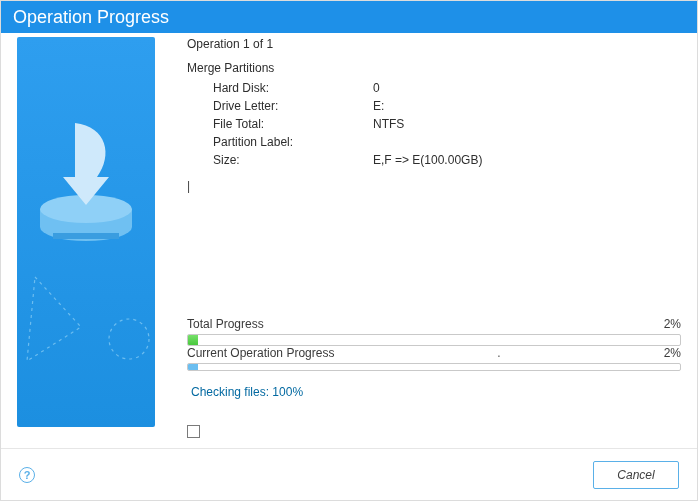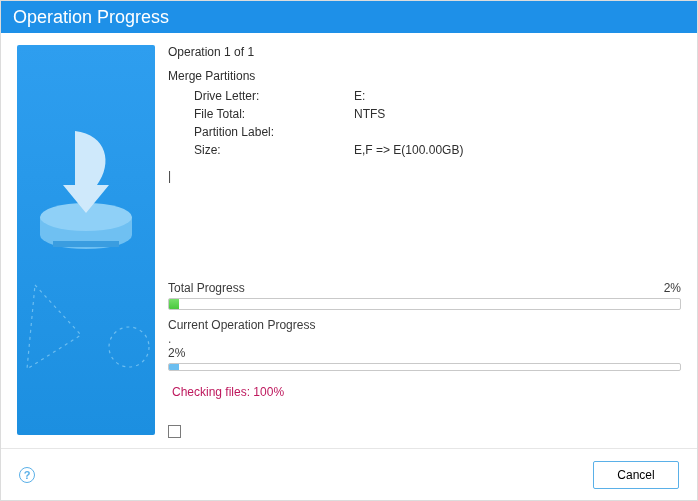--- a/index.html
+++ b/index.html
@@ -1,42 +1,42 @@
 <!DOCTYPE html>
 <html><head>
 <meta charset="utf-8">
 <style>
 * { margin: 0; padding: 0; box-sizing: border-box; font-family: "Segoe UI", Tahoma, sans-serif; }
 body { width: 698px; height: 501px; background: #fff; border: 1px solid #dcdcdc; display: flex; flex-direction: column; }
 .titlebar { height: 32px; background: #1e90e8; color: #fff; display: flex; align-items: center; padding: 0 12px; font-size: 18px; }
-.content { flex: 1; display: flex; padding: 12px 16px 0 16px; gap: 13px; }
+.content { flex: 1; display: flex; padding: 4px 16px 0 16px; gap: 32px; }
 .side-illustration { width: 138px; height: 390px; background: linear-gradient(to bottom, #2e9eef, #1c8fe0); border-radius: 2px; position: relative; overflow: hidden; }
 .side-illustration svg { position: absolute; }
 .main { flex: 1; display: flex; flex-direction: column; font-size: 12px; color: #2e2e2e; }
 .op-header { font-size: 12px; margin-bottom: 10px; }
 .op-title { font-weight: normal; margin-bottom: 4px; }
 .op-details { margin-left: 26px; }
 .op-row { display: flex; line-height: 1.5; }
 .op-key { width: 160px; }
 .op-val { }
 .cursor { margin-top: 10px; height: 16px; color: #444; }
 .spacer { flex: 1; }
 .progress-section { margin-top: 6px; }
 .prog-line { display: flex; justify-content: space-between; align-items: baseline; font-size: 12px; color: #3a3a3a; margin-top: 19px; }
 .prog-bar { height: 12px; border: 1px solid #c9c9c9; border-radius: 2px; background: #fff; margin-top: 3px; overflow: hidden; }
 .prog-fill { height: 100%; background: linear-gradient(to bottom, #76e06a, #49c83d); width: 2%; }
 .prog-bar.thin { height: 8px; }
 .prog-fill.thin { background: #6bbef0; }
-.status-text { margin: 14px 0 0 4px; font-size: 12px; color: #be185d; }
+.status-text { margin: 14px 0 0 4px; font-size: 12px; color: #0369a1; }
 .checkbox-row { display: flex; align-items: center; gap: 6px; margin-top: 26px; font-size: 12px; color: #3a3a3a; }
 .chk { width: 13px; height: 13px; border: 1px solid #7a7a7a; background: #fff; }
 .footer { height: 52px; border-top: 1px solid #e6e6e6; margin-top: 10px; display: flex; align-items: center; padding: 0 18px; }
 .help-icon { width: 16px; height: 16px; border-radius: 50%; border: 1.5px solid #5ab0e8; color: #5ab0e8; font-size: 11px; display: flex; align-items: center; justify-content: center; font-weight: bold; }
 .footer-spacer { flex: 1; }
-.btn { min-width: 86px; height: 28px; border: 1px solid #5ab0e8; background: #fff; color: #000000; font-size: 12px; display: flex; align-items: center; justify-content: center; border-radius: 2px; cursor: pointer; }
+.btn { min-width: 86px; height: 28px; border: 1px solid #5ab0e8; background: #fff; color: #404040; font-size: 12px; display: flex; align-items: center; justify-content: center; border-radius: 2px; cursor: pointer; font-style: italic; }
 .mid-dot { color: #555; }
 </style>
 </head>
 <body>
 
 <div class="titlebar">
   <span>Operation Progress</span>
 </div>
 
 <div class="content">
@@ -53,20 +53,24 @@
         <circle cx="112" cy="302" r="20"></circle>
       </g>
     </svg>
   </div>
 
   <div class="main">
     <div class="op-header">Operation 1 of 1</div>
     <div class="op-title">Merge Partitions</div>
     <div class="op-details">
       <div class="op-row">
+        <div class="op-key">Hard Disk:</div>
+        <div class="op-val">0</div>
+      </div>
+      <div class="op-row">
         <div class="op-key">Drive Letter:</div>
         <div class="op-val">E:</div>
       </div>
       <div class="op-row">
         <div class="op-key">File Total:</div>
         <div class="op-val">NTFS</div>
       </div>
       <div class="op-row">
         <div class="op-key">Partition Label:</div>
         <div class="op-val"></div>
@@ -82,21 +86,21 @@
 
     <div class="progress-section">
       <div class="prog-line">
         <span>Total Progress</span>
         <span>2%</span>
       </div>
       <div class="prog-bar">
         <div class="prog-fill"></div>
       </div>
 
-      <div class="prog-line" style="margin-top:8px;flex-direction:column;">
+      <div class="prog-line" style="margin-top:0;">
         <span>Current Operation Progress</span>
         <span class="mid-dot">.</span>
         <span>2%</span>
       </div>
       <div class="prog-bar thin">
         <div class="prog-fill thin"></div>
       </div>
 
       <div class="status-text">Checking files: 100%</div>
 

